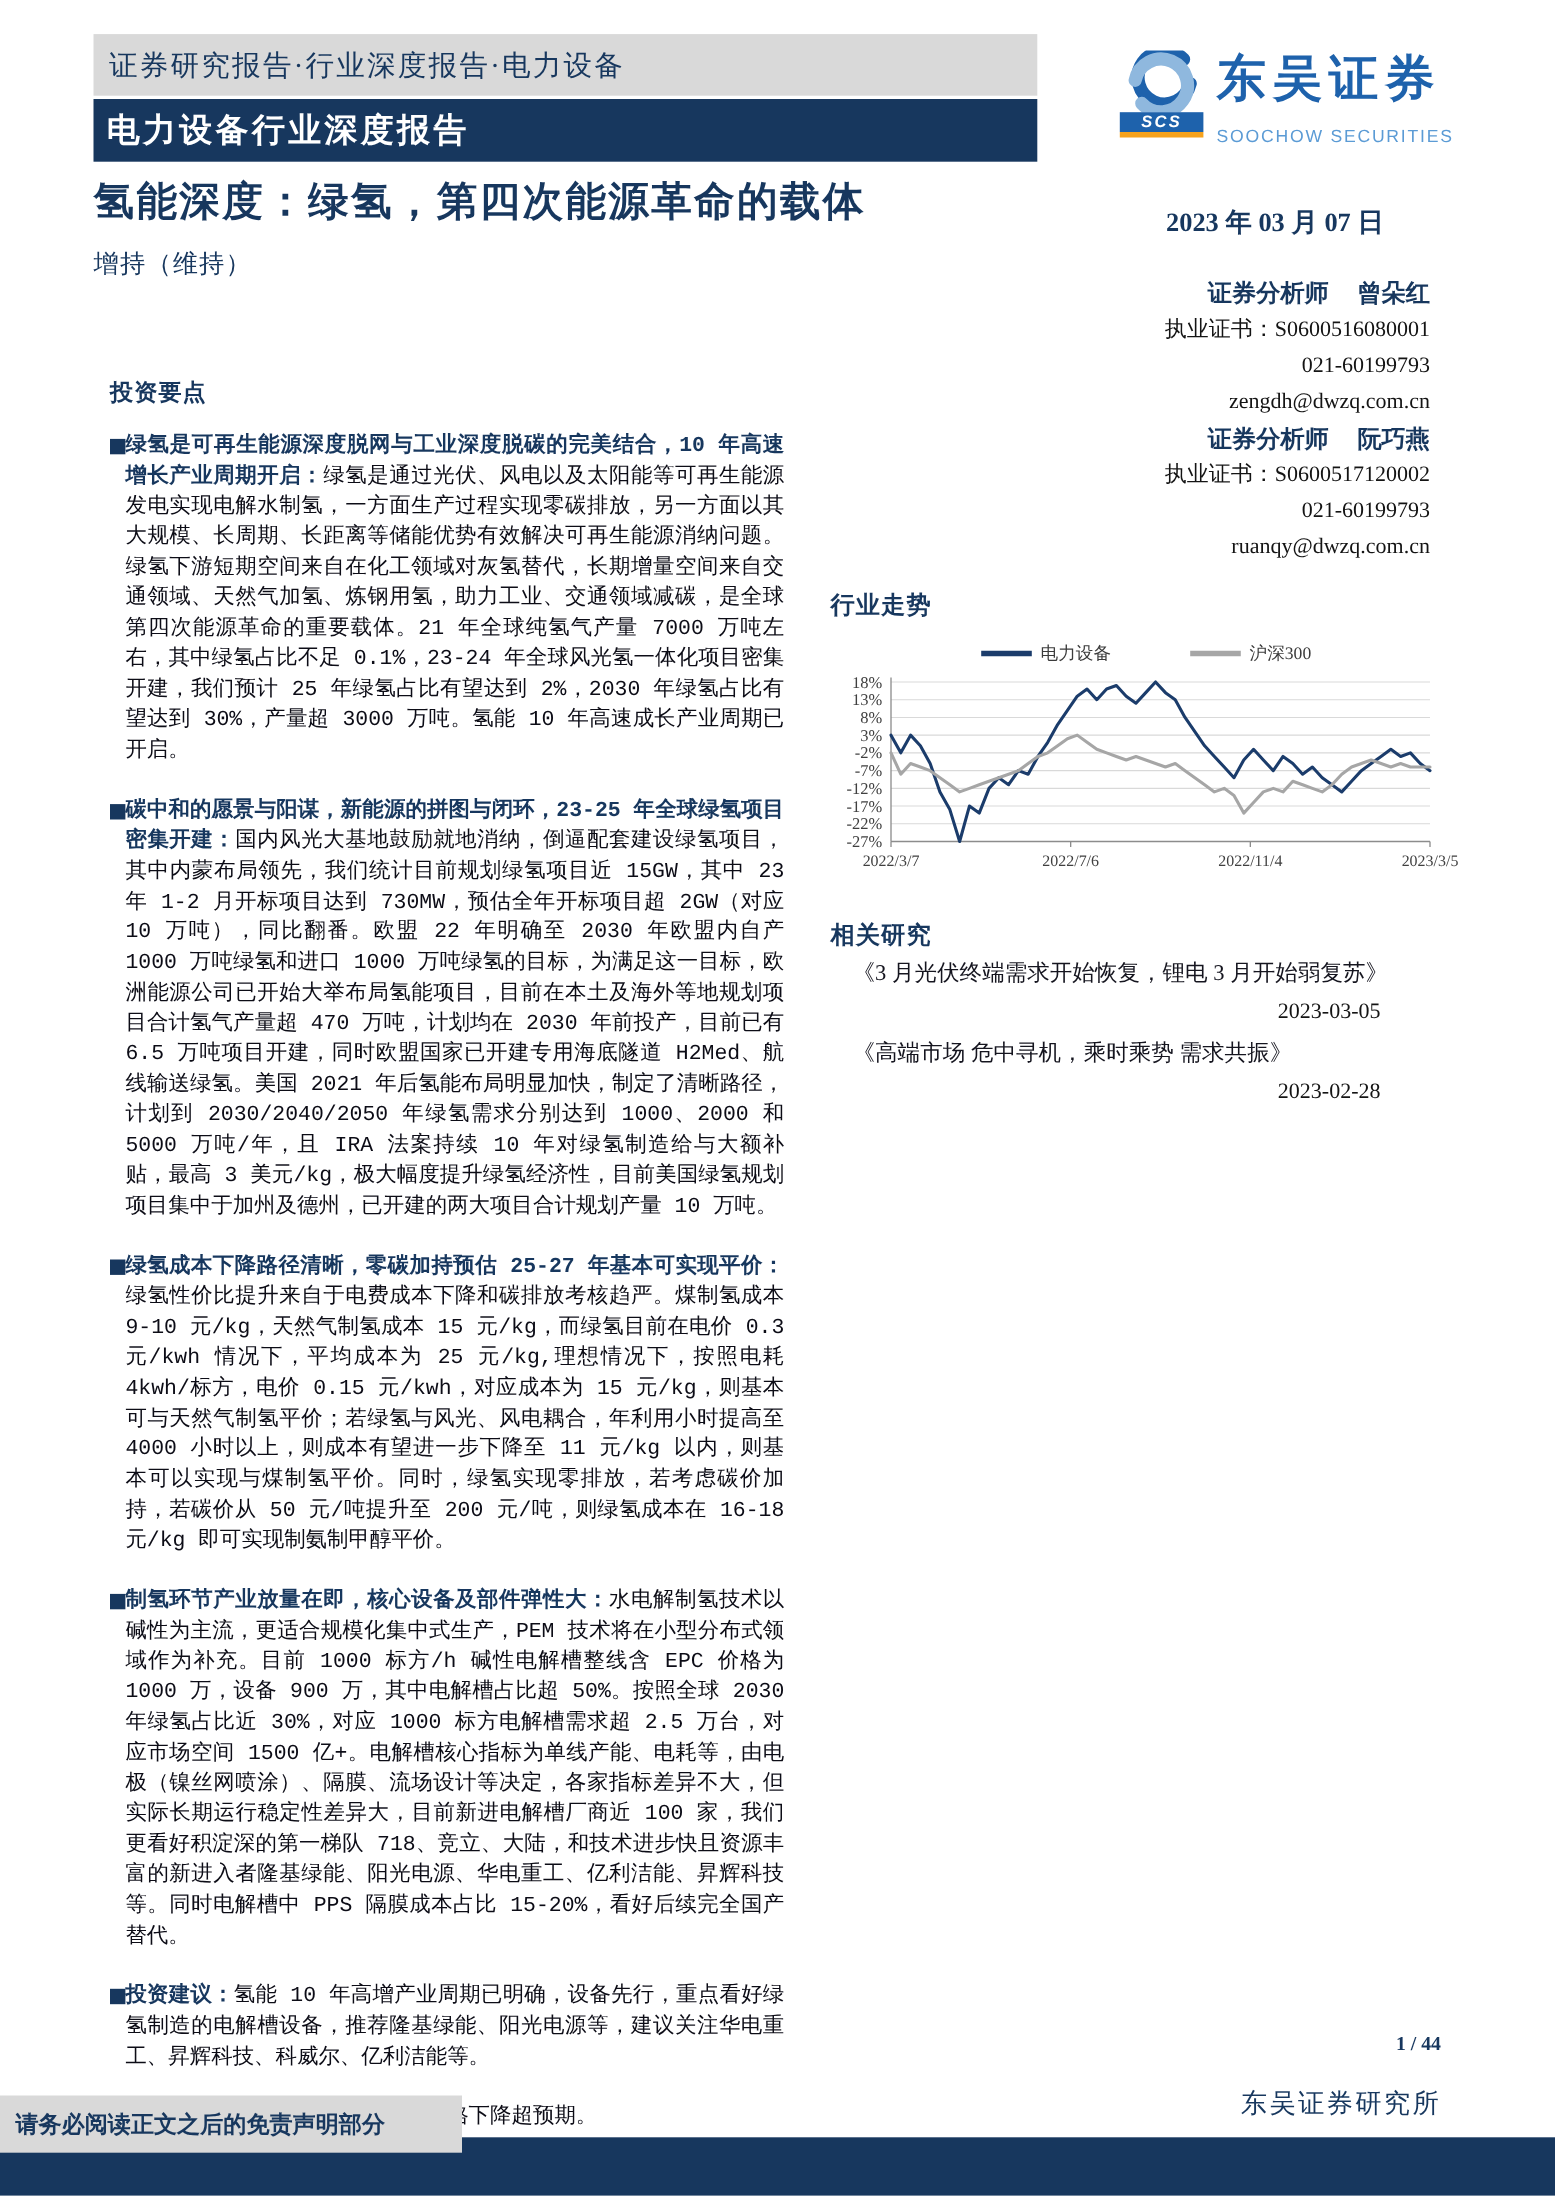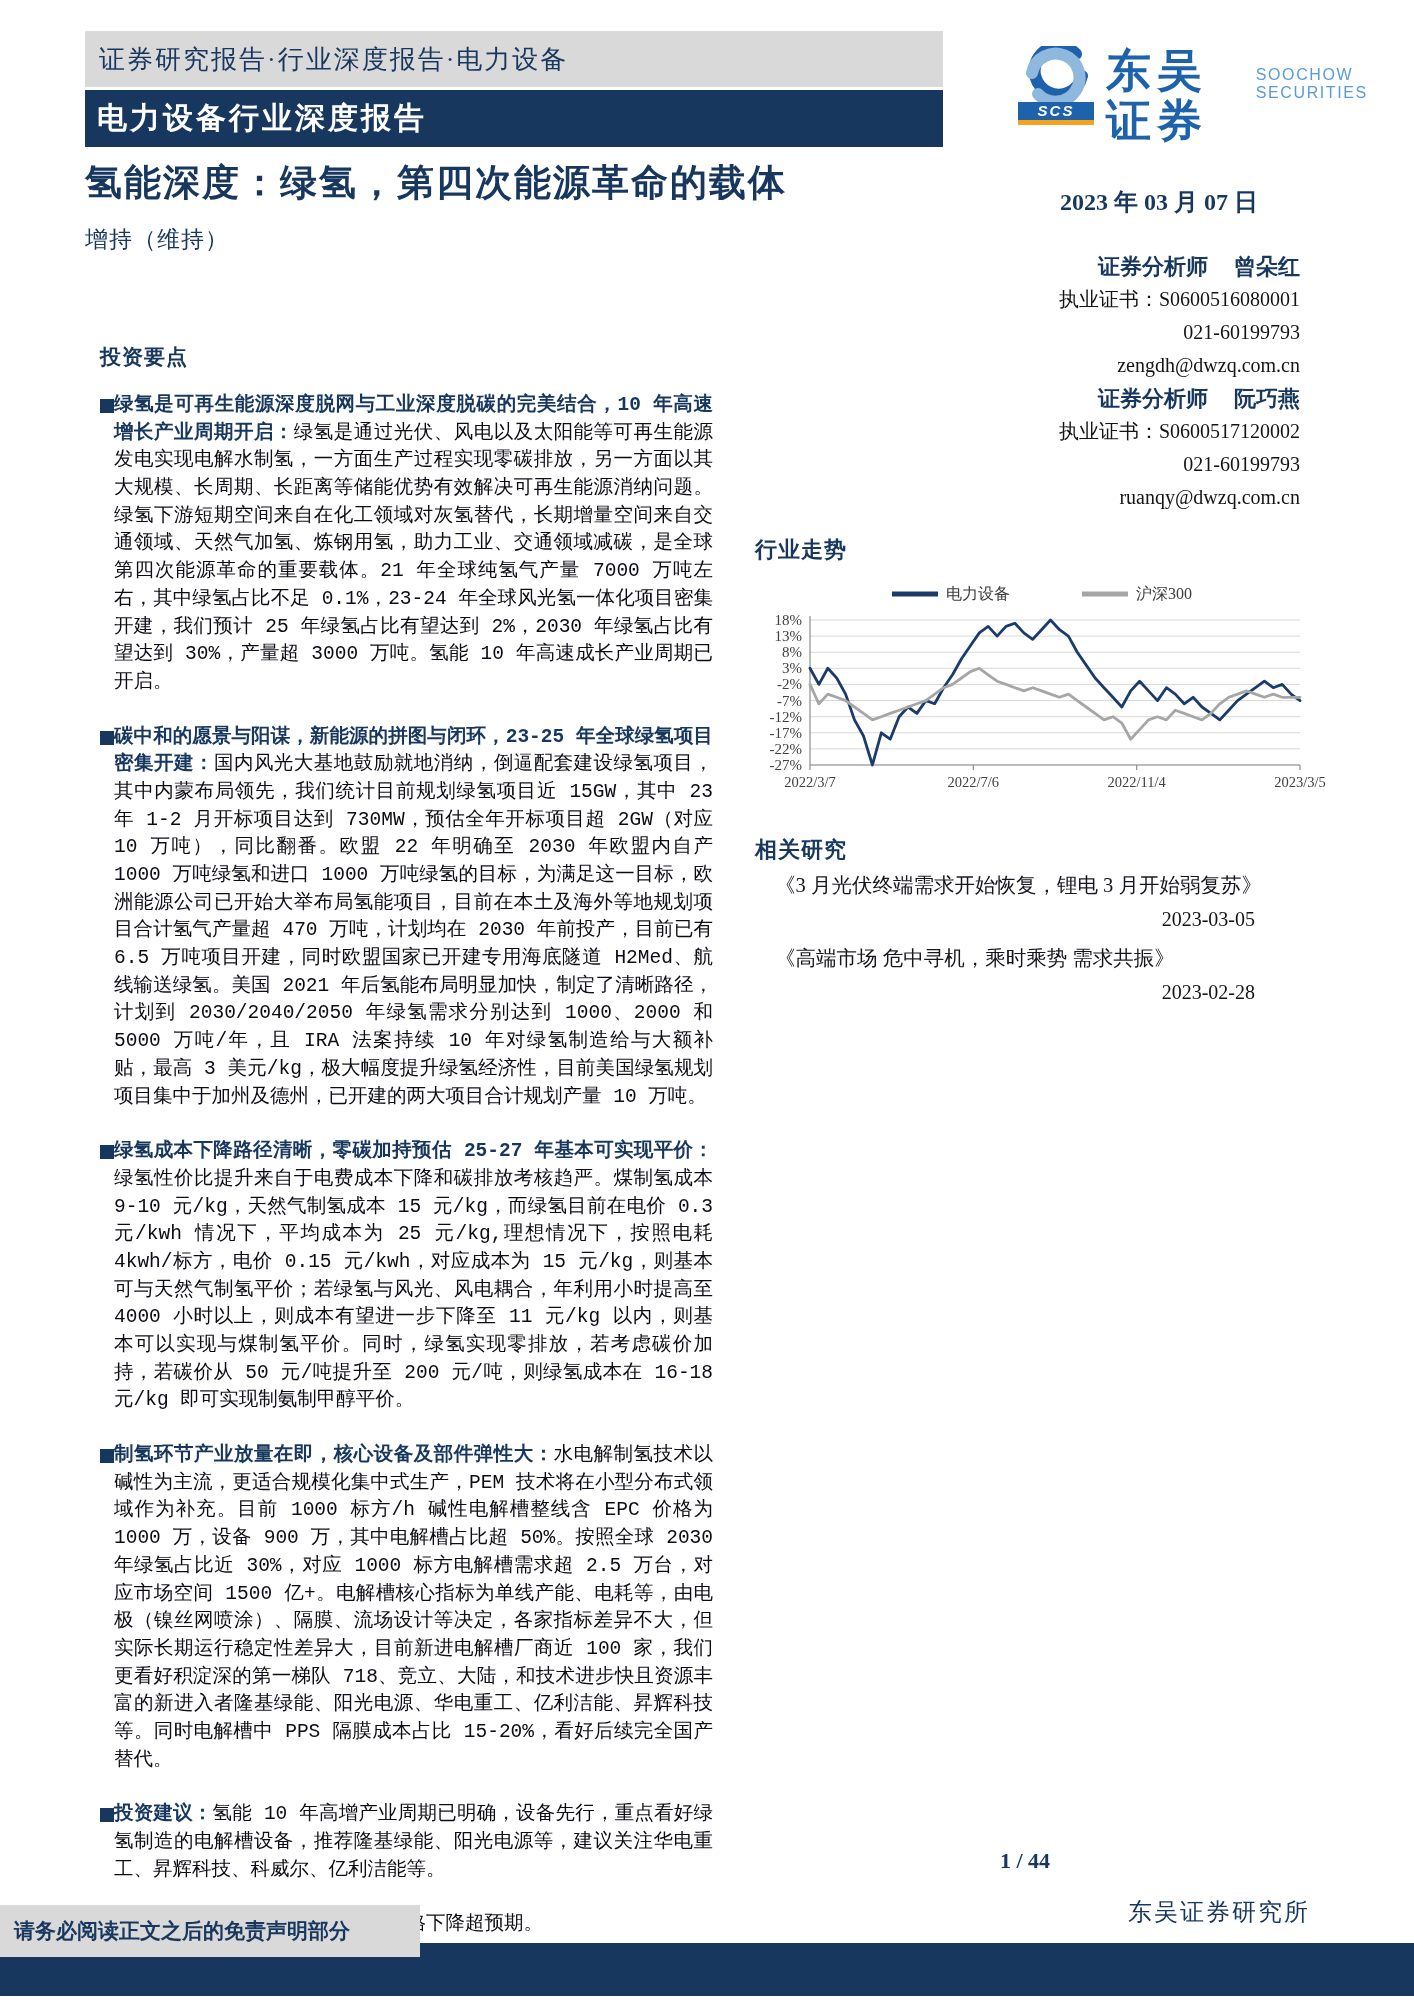--- a/index.html
+++ b/index.html
@@ -14,21 +14,21 @@
   .navy-band span{font-size:30px;font-weight:bold;color:#ffffff;letter-spacing:3px;text-align:right;}
   .report-title{position:absolute;left:85px;top:158px;width:900px;font-size:37px;font-weight:bold;
         color:#17375e;letter-spacing:2px;}
   .rating{position:absolute;left:85px;top:224px;font-size:23px;color:#17375e;letter-spacing:1px;}
   
   .logo{position:absolute;left:1018px;top:46px;display:flex;align-items:flex-start;gap:12px;}
   .logo-mark{width:76px;display:flex;flex-direction:column;align-items:stretch;}
   .logo-scs{background:#1e62ac;color:#ffffff;font-family:"Liberation Sans",sans-serif;
         font-weight:bold;font-style:italic;font-size:15px;text-align:center;letter-spacing:2px;line-height:18px;}
   .logo-underline{height:5px;background:#f6a21d;}
-  .logo-text{display:flex;}
+  .logo-text{display:flex;flex-direction:column;}
   .logo-cn{font-size:45px;font-weight:bold;color:#1e62ac;letter-spacing:6px;line-height:50px;
         font-family:"Liberation Sans",sans-serif;}
   .logo-en{font-size:16px;color:#5b9bd5;letter-spacing:1.6px;font-family:"Liberation Sans",sans-serif;margin-top:20px;}
   
   .date{position:absolute;left:860px;top:186px;width:440px;text-align:right;padding-right:42px;
         box-sizing:border-box;font-size:24px;font-weight:bold;color:#17375e;}
   .analysts{position:absolute;left:860px;top:250px;width:440px;text-align:right;line-height:33px;}
   .an-name{font-size:22px;font-weight:bold;color:#17375e;}
   .an-name .gap{display:inline-block;width:26px;}
   .an-line{font-size:20px;color:#141414;}
@@ -41,22 +41,22 @@
   .rr-date{font-size:20px;color:#141414;text-align:right;padding-right:52px;margin:6px 0 10px 0;}
   
   .sec-invest{left:100px;top:343px;font-size:21px;}
   .bullets{position:absolute;left:100px;top:392px;width:628px;}
   .bullet{display:flex;margin-bottom:27px;font-family:Liberation Mono, monospace;}
   .bullet .sq{flex:none;width:14px;height:14px;background:#17375e;margin-top:7px;}
   .bullet p{margin:0;font-size:19.5px;line-height:1.42;text-align:justify;text-justify:inter-ideograph;
         color:#0c0c16;width:599px;}
   .bullet .lead{font-weight:bold;color:#17375e;}
   
-  .pagenum{position:absolute;left:1000px;top:1848px;width:310px;
-        font-size:22px;font-weight:bold;color:#17375e;}
+  .pagenum{position:absolute;left:1000px;top:1848px;width:310px;text-align:right;
+        font-size:18px;font-weight:bold;color:#17375e;}
   .institute{position:absolute;left:1000px;top:1896px;width:310px;text-align:right;
         font-size:24px;color:#17375e;letter-spacing:2px;}
   .footer-bar{position:absolute;left:0;top:1943px;width:1414px;height:53px;background:#17375e;}
   .disclaimer-box{position:absolute;left:0;top:1905px;width:420px;height:52px;background:#d9d9d9;
         display:flex;align-items:center;padding-left:14px;box-sizing:border-box;}
   .disclaimer-box span{font-size:21px;font-weight:bold;color:#17375e;}
   svg text{font-family:"Liberation Serif","DejaVu Serif",serif;}
 </style>
 </head>
 <body>

